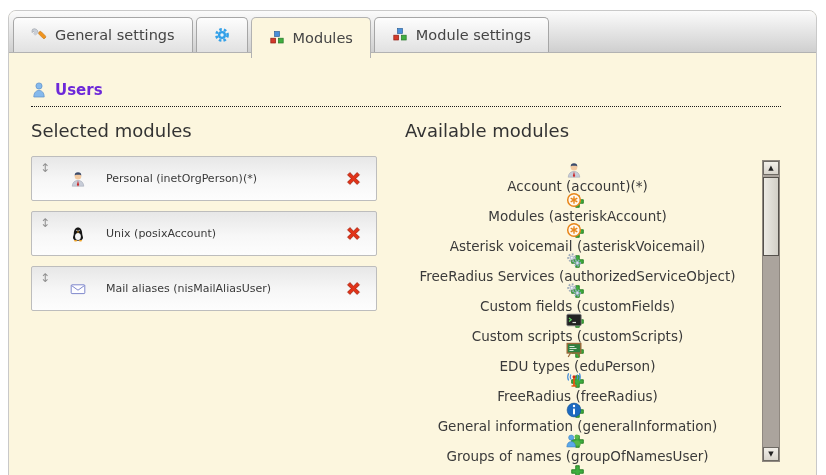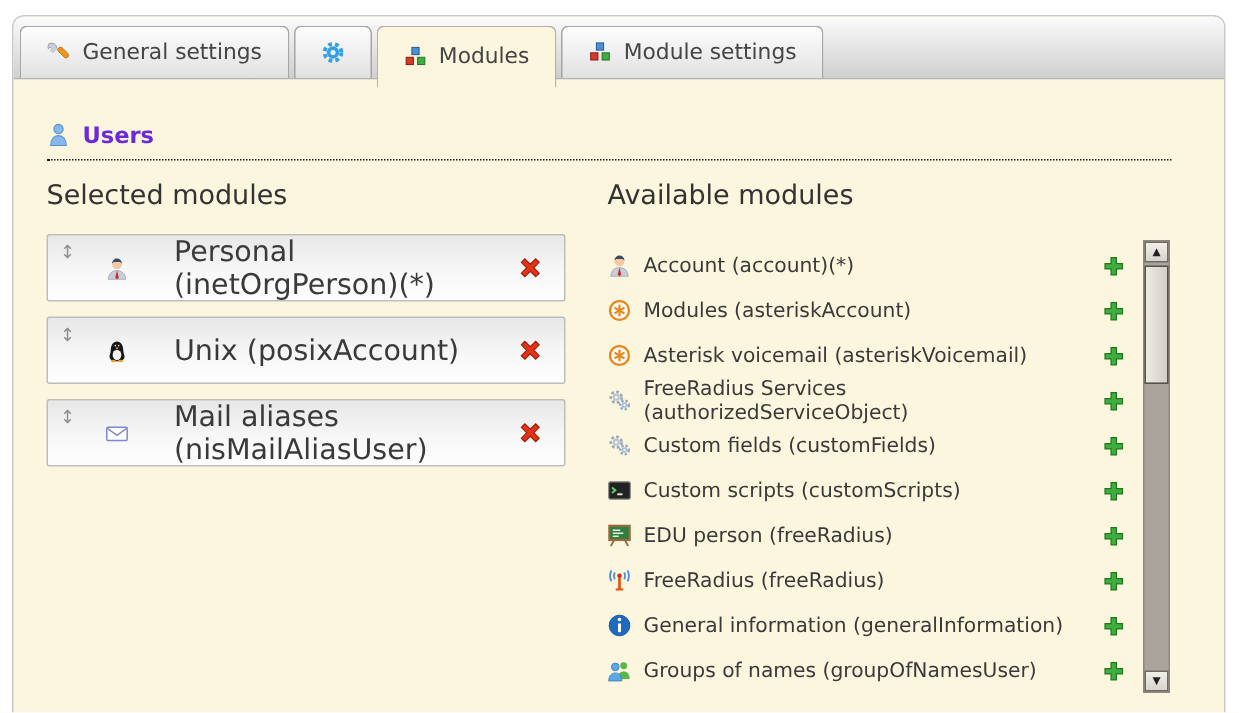--- a/index.html
+++ b/index.html
@@ -52,29 +52,29 @@
     width:346px; height:45px; box-sizing:border-box; margin-bottom:10px;
     border:1px solid #bdbdbd; border-radius:2px;
     background:linear-gradient(#e7e7e7,#f7f7f7 55%,#fdfdfd);
     display:flex; align-items:center; padding:0 12px 0 8px; cursor:move;
   }
   .drag {
     color:#8f8f8f; font-size:12px; line-height:12px; align-self:flex-start;
     padding-top:5px; width:14px; cursor:ns-resize;
   }
   .sel-row .ic { margin-left:16px; }
-  .sel-label { margin-left:30px; font-size:19px; color:#3a3a3a; flex:1; }
+  .sel-label { margin-left:20px; font-size:11px; color:#3a3a3a; flex:1; }
   .del-btn {
     background:none; border:none; padding:0; margin:0 2px 0 auto;
     width:18px; height:18px; cursor:pointer; line-height:0;
   }
   .del-btn svg { width:17px; height:17px; }
   
   .avail-list { margin-top:23px; }
-  .avail-row { width:345px; height:30px; display:flex; align-items:center; }
+  .avail-row { width:345px; height:30px; display:flex; align-items:center;flex-direction:column; }
   .avail-row .ic { margin-right:8px; flex:0 0 16px; }
   .avail-label { flex:1; font-size:13.5px; color:#3a3a3a; }
   .add-btn {
     background:none; border:none; padding:0; margin:0; width:16px; height:16px;
     cursor:pointer; line-height:0;
   }
   .add-btn svg { width:15px; height:15px; }
   
   .scrollbar {
     position:absolute; left:357px; top:37px; width:18px; height:302px;
@@ -293,21 +293,21 @@
                   </svg></button>
               </div>
               <div class="avail-row">
                 <span class="ic">
                   <svg viewBox="0 0 16 16">
                     <rect x="1.2" y="1.5" width="13.6" height="9.5" fill="#2e8040" stroke="#9a6a3a" stroke-width="1.4"></rect>
                     <path d="M3.5 4.5h5M3.5 6.5h7M3.5 8.5h4" stroke="#e8f0e8" stroke-width="0.9"></path>
                     <path d="M4.5 11l-2.3 4M11.5 11l2.3 4" stroke="#9a6a3a" stroke-width="1.2"></path>
                   </svg>
                 </span>
-                <span class="avail-label">EDU person (freeRadius)</span>
+                <span class="avail-label">EDU types (eduPerson)</span>
                 <button class="add-btn"><svg viewBox="0 0 16 16">
                     <path d="M6.1 1.8h3.8v4.3h4.3v3.8H9.9v4.3H6.1V9.9H1.8V6.1h4.3z" fill="#3fae3f" stroke="#1f7a1f" stroke-width="0.9"></path>
                   </svg></button>
               </div>
               <div class="avail-row">
                 <span class="ic">
                   <svg viewBox="0 0 16 16">
                     <path d="M8 6v8" stroke="#e05510" stroke-width="1.8"></path>
                     <path d="M5.5 14h5" stroke="#e05510" stroke-width="1.4"></path>
                     <circle cx="8" cy="4.8" r="1.5" fill="#d42a10"></circle>

